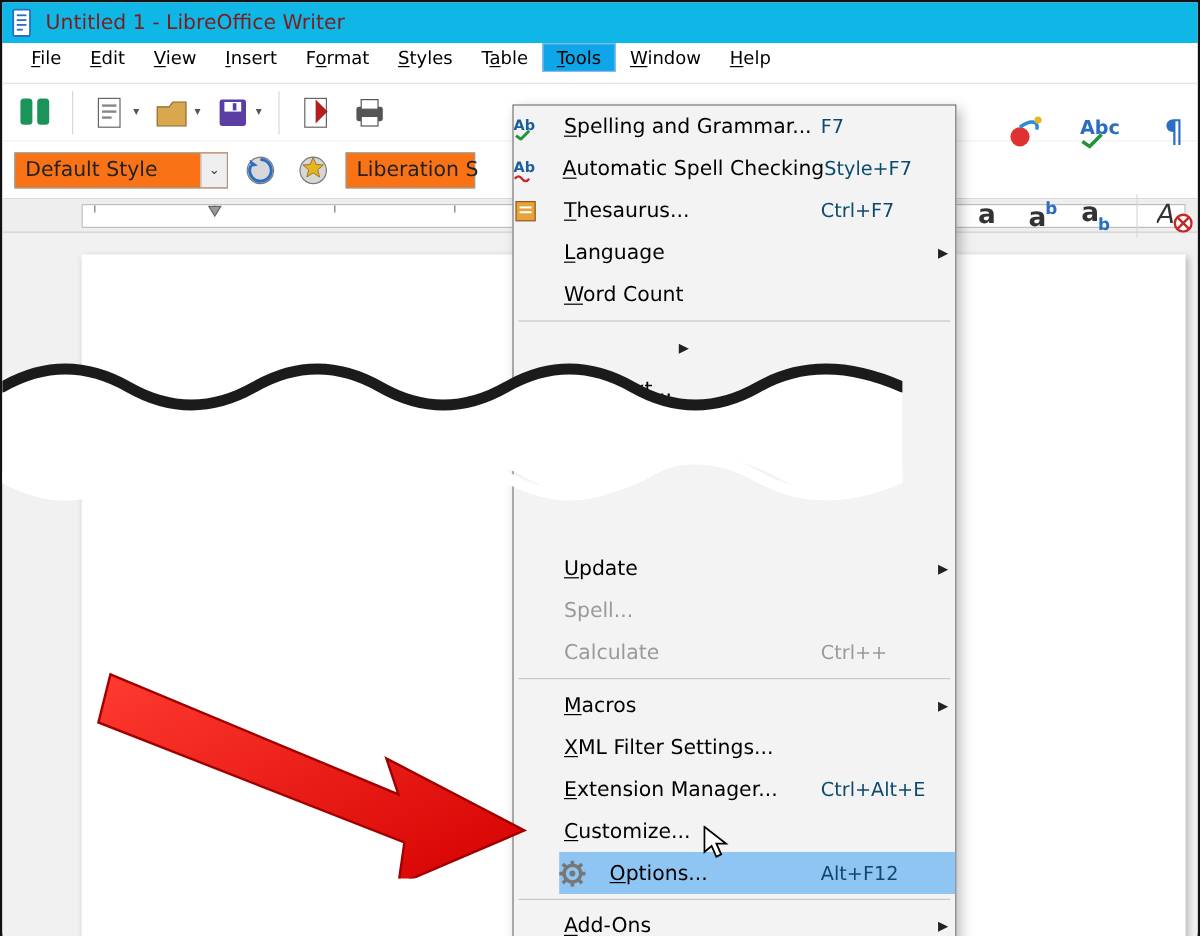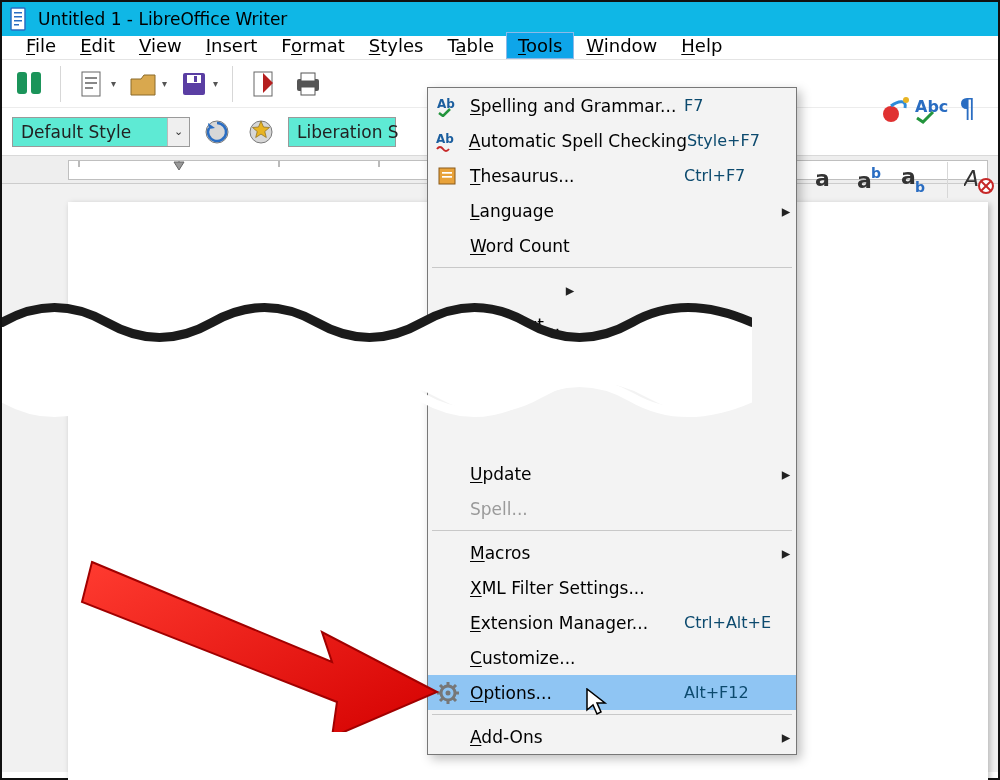--- a/index.html
+++ b/index.html
@@ -1,69 +1,69 @@
 <!DOCTYPE html>
 <html><head>
 <meta charset="utf-8">
 <style>
   * { box-sizing: border-box; font-family: "Segoe UI", "DejaVu Sans", sans-serif; }
   body { margin:0; background:#fff; width:1000px; height:780px; overflow:hidden; }
 
   .frame { position:relative; width:1000px; height:780px; border:2px solid #111; background:#fff; }
 
   
-  .titlebar { height:34px; background:#0fb7e6; display:flex; align-items:center; padding:16px 8px; color:#000000; font-size:17px; }
+  .titlebar { height:34px; background:#0fb7e6; display:flex; align-items:center; padding:16px 8px; color:#7f1d1d; font-size:17px; }
   .doc-icon { width:20px; height:24px; margin-right:8px; }
 
   
-  .menubar { height:24px; background:#fff; display:flex; align-items:flex-end; padding:0 12px; font-size:18px; color:#000; border-bottom:1px solid #e4e4e4; }
+  .menubar { height:34px; background:#fff; display:flex; align-items:flex-start; padding:0 12px; font-size:15px; color:#000; border-bottom:1px solid #e4e4e4; }
   .menu-item { padding:3px 12px 3px 12px; cursor:default; }
   .menu-item.open { background:#0ea5e9; border:1px solid #8db9e8; padding:2px 11px; }
   .ul { text-decoration:underline; text-decoration-thickness:1px; text-underline-offset:2px; }
 
   
   .toolbar { height:48px; background:#fff; display:flex; align-items:center; padding:0 10px; gap:10px; border-bottom:1px solid #ececec; }
   .toolbar2 { height:48px; background:#fff; display:flex; align-items:center; padding:0 10px; gap:10px; border-bottom:1px solid #d9d9d9; }
   .tb-icon { width:34px; height:34px; display:inline-flex; align-items:center; justify-content:center; }
   .sep { width:1px; height:36px; background:#d7d7d7; margin:0 4px; }
   .dd { display:flex; align-items:center; }
   .dd .chev { font-size:10px; color:#555; margin-left:2px; }
 
-  .combo { display:flex; align-items:center; border:1px solid #9a9a9a; height:30px; background:#5eead4; }
+  .combo { display:flex; align-items:center; border:1px solid #9a9a9a; height:30px; background:#f97316; }
   .combo .txt { padding:0 8px; font-size:17px; color:#222; white-space:nowrap; }
   .combo .btn { width:22px; height:28px; display:flex; align-items:center; justify-content:center; border-left:1px solid #bbb; background:#efefef; font-size:11px; color:#333; }
 
   
   .rulerbar { height:28px; background:#eee; border-bottom:1px solid #ccc; position:relative; }
   .ruler { position:absolute; left:66px; right:10px; top:4px; height:20px; background:#fff; border:1px solid #bfbfbf; }
 
   
   .docarea { position:relative; background:#f1f1f1; height:calc(100% - 34px - 30px - 48px - 48px - 28px); }
   .page { position:absolute; left:66px; top:18px; right:10px; height:700px; background:#fff; box-shadow:2px 2px 6px rgba(0,0,0,.25); }
 
   
   .dropdown { position:absolute; left:425px; top:85px; width:370px; background:#f3f3f3; border:1px solid #777; box-shadow:4px 4px 10px rgba(0,0,0,.25); }
   .drop-row { display:flex; align-items:center; height:35px; font-size:17px; color:#000; }
   .drop-row.disabled { color:#9a9a9a; }
-  .drop-row.highlight { background:#8fc5f3; }
-  .dr-icon { width:40px; display:flex; align-items:center; justify-content:center; }
+  .drop-row.highlight { background:#8fc5f3;margin-left:38px; }
+  .dr-icon { width:40px; display:flex; align-items:center; }
   .dr-label { flex:1; padding-left:2px; white-space:nowrap; }
   .dr-accel { width:92px; text-align:left; color:#0c4a6e; font-size:16px; padding-right:10px; }
   .drop-row.disabled .dr-accel { color:#9a9a9a; }
   .dr-sub { width:20px; text-align:center; color:#222; }
   .drop-sep { height:1px; background:#c8c8c8; margin:4px 4px; }
 
   
   .tear { position:absolute; left:0; right:0; height:120px; pointer-events:none; }
 
   
   .arrow { position:absolute; pointer-events:none; }
 
   
-  .right-icons { position:absolute; right:13px; top:90px; display:flex; gap:2px; }
+  .right-icons { position:absolute; right:2px; top:90px; display:flex; gap:28px; }
   .right-icons2 { position:absolute; right:2px; top:160px; display:flex; gap:10px; }
 
   
   .cursor { position:absolute; pointer-events:none; }
 </style>
 </head>
 <body>
 
 <div class="frame">
 
@@ -305,20 +305,26 @@
     <div class="drop-row">
       <span class="dr-icon"></span>
         <span class="dr-label"><span class="ul">U</span>pdate</span>
         <span class="dr-accel"></span>
         <span class="dr-sub">▸</span>
     </div>
     <div class="drop-row disabled">
       <span class="dr-icon"></span>
         <span class="dr-label">Spell...</span>
         <span class="dr-accel"></span>
+        <span class="dr-sub"></span>
+    </div>
+    <div class="drop-row disabled">
+      <span class="dr-icon"></span>
+        <span class="dr-label">Calculate</span>
+        <span class="dr-accel">Ctrl++</span>
         <span class="dr-sub"></span>
     </div>
     <div class="drop-sep"></div>
     <div class="drop-row">
       <span class="dr-icon"></span>
         <span class="dr-label"><span class="ul">M</span>acros</span>
         <span class="dr-accel"></span>
         <span class="dr-sub">▸</span>
     </div>
     <div class="drop-row">

